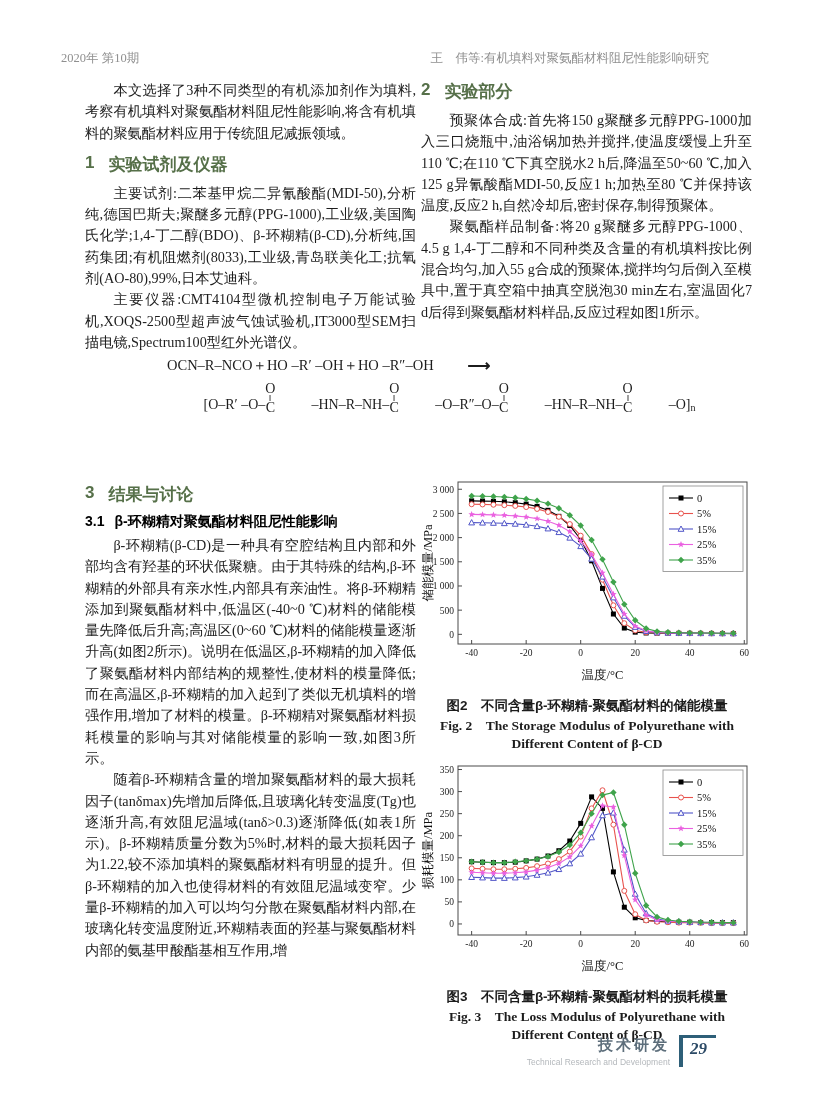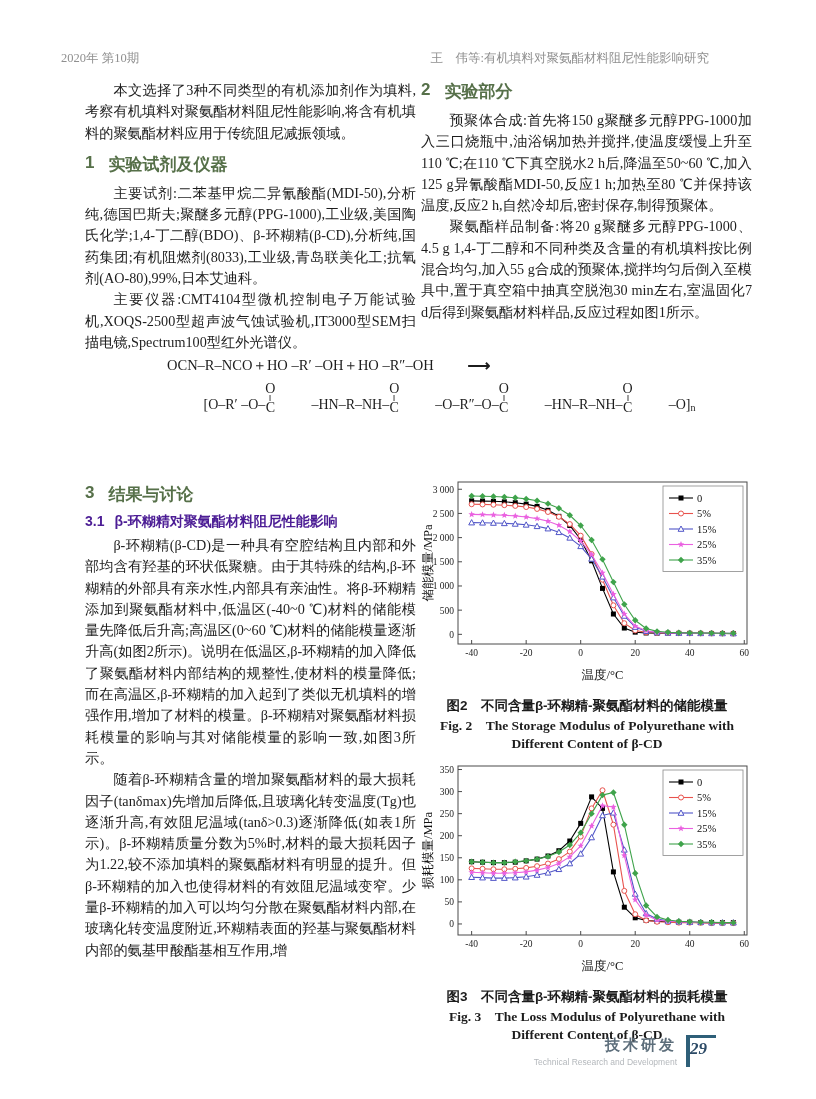--- a/index.html
+++ b/index.html
@@ -11,41 +11,41 @@
   .col-rt{position:absolute;left:421px;top:80px;width:331px;}
   .fig1{position:absolute;left:85px;top:356px;width:667px;}
   .col-lb{position:absolute;left:85px;top:474px;width:331px;}
   .col-rb{position:absolute;left:421px;top:477px;width:332px;}
   .footer{position:absolute;right:56px;top:1035px;display:flex;gap:9px;align-items:center;}
   .para{font-size:14.2px;line-height:21.3px;text-align:justify;text-indent:2em;margin:0;}
   .h-sec{font-family:"Liberation Sans",sans-serif;font-weight:bold;color:#567049;font-size:17px;
          margin:9px 0 7px;display:flex;}
   .h-sec .num{margin-right:14px;}
   .h-sec.mt0{margin-top:0;}
-  .h-sub{font-family:"Liberation Sans",sans-serif;font-weight:bold;color:#4c1d95;font-size:14px;
+  .h-sub{font-family:"Liberation Sans",sans-serif;font-weight:bold;color:#000000;font-size:14px;
          margin:7px 0 4px;display:flex;}
   .h-sub .num{margin-right:10px;}
   .rx-line1{display:flex;gap:34px;padding-left:82px;font-size:14.5px;align-items:center;}
   .rx-arrow{font-size:16px;font-weight:bold;}
   .rx-line2{display:flex;align-items:flex-end;justify-content:center;font-size:14px;padding-left:26px;margin-top:8px;}
   .rx-line2 .seg{line-height:16px;white-space:pre;padding-left:36px;}
   .carbonyl{display:inline-flex;flex-direction:column;align-items:center;line-height:11px;font-size:14px;}
   .carbonyl span:nth-child(2){font-size:9px;line-height:8px;}
   sub.rep{font-size:10px;line-height:10px;}
   .figcap{text-align:center;}
   .figcap .cn{font-family:"Liberation Sans",sans-serif;font-weight:bold;font-size:13.5px;margin-top:9px;line-height:18px;}
   .figcap .en{display:block;font-weight:bold;font-size:13.5px;max-width:302px;margin:2px auto 0;line-height:17.5px;}
   .chart-fig{margin-bottom:9px;}
   svg text.tick{font-size:9.5px;fill:#222;font-family:"Liberation Serif",serif;}
   svg text.leg{font-size:10.5px;fill:#111;font-family:"Liberation Serif",serif;}
   svg text.axlabel{font-size:12.5px;fill:#111;font-family:"Liberation Serif",serif;}
   .footer-left{text-align:right;}
   .footer-cn{font-family:"Liberation Sans",sans-serif;font-weight:bold;font-size:15px;color:#5d6e7b;letter-spacing:3px;}
   .footer-en{font-family:"Liberation Sans",sans-serif;font-size:8.5px;color:#b4b8bc;margin-top:2px;}
-  .pagebox{border-left:4px solid #2e5f78;border-top:3px solid #2e5f78;padding:1px 9px 8px 0;}
+  .pagebox{border-left:4px solid #2e5f78;border-top:3px solid #2e5f78;padding:1px 9px 8px 7px;}
   .pagenum{font-style:italic;font-weight:bold;font-size:17px;color:#2c4a66;font-family:"Liberation Serif",serif;}
 </style>
 </head>
 <body>
 
 <div class="page">
 
   <div class="header">
     <span>2020年 第10期</span>
     <span>王　伟等:有机填料对聚氨酯材料阻尼性能影响研究</span>

